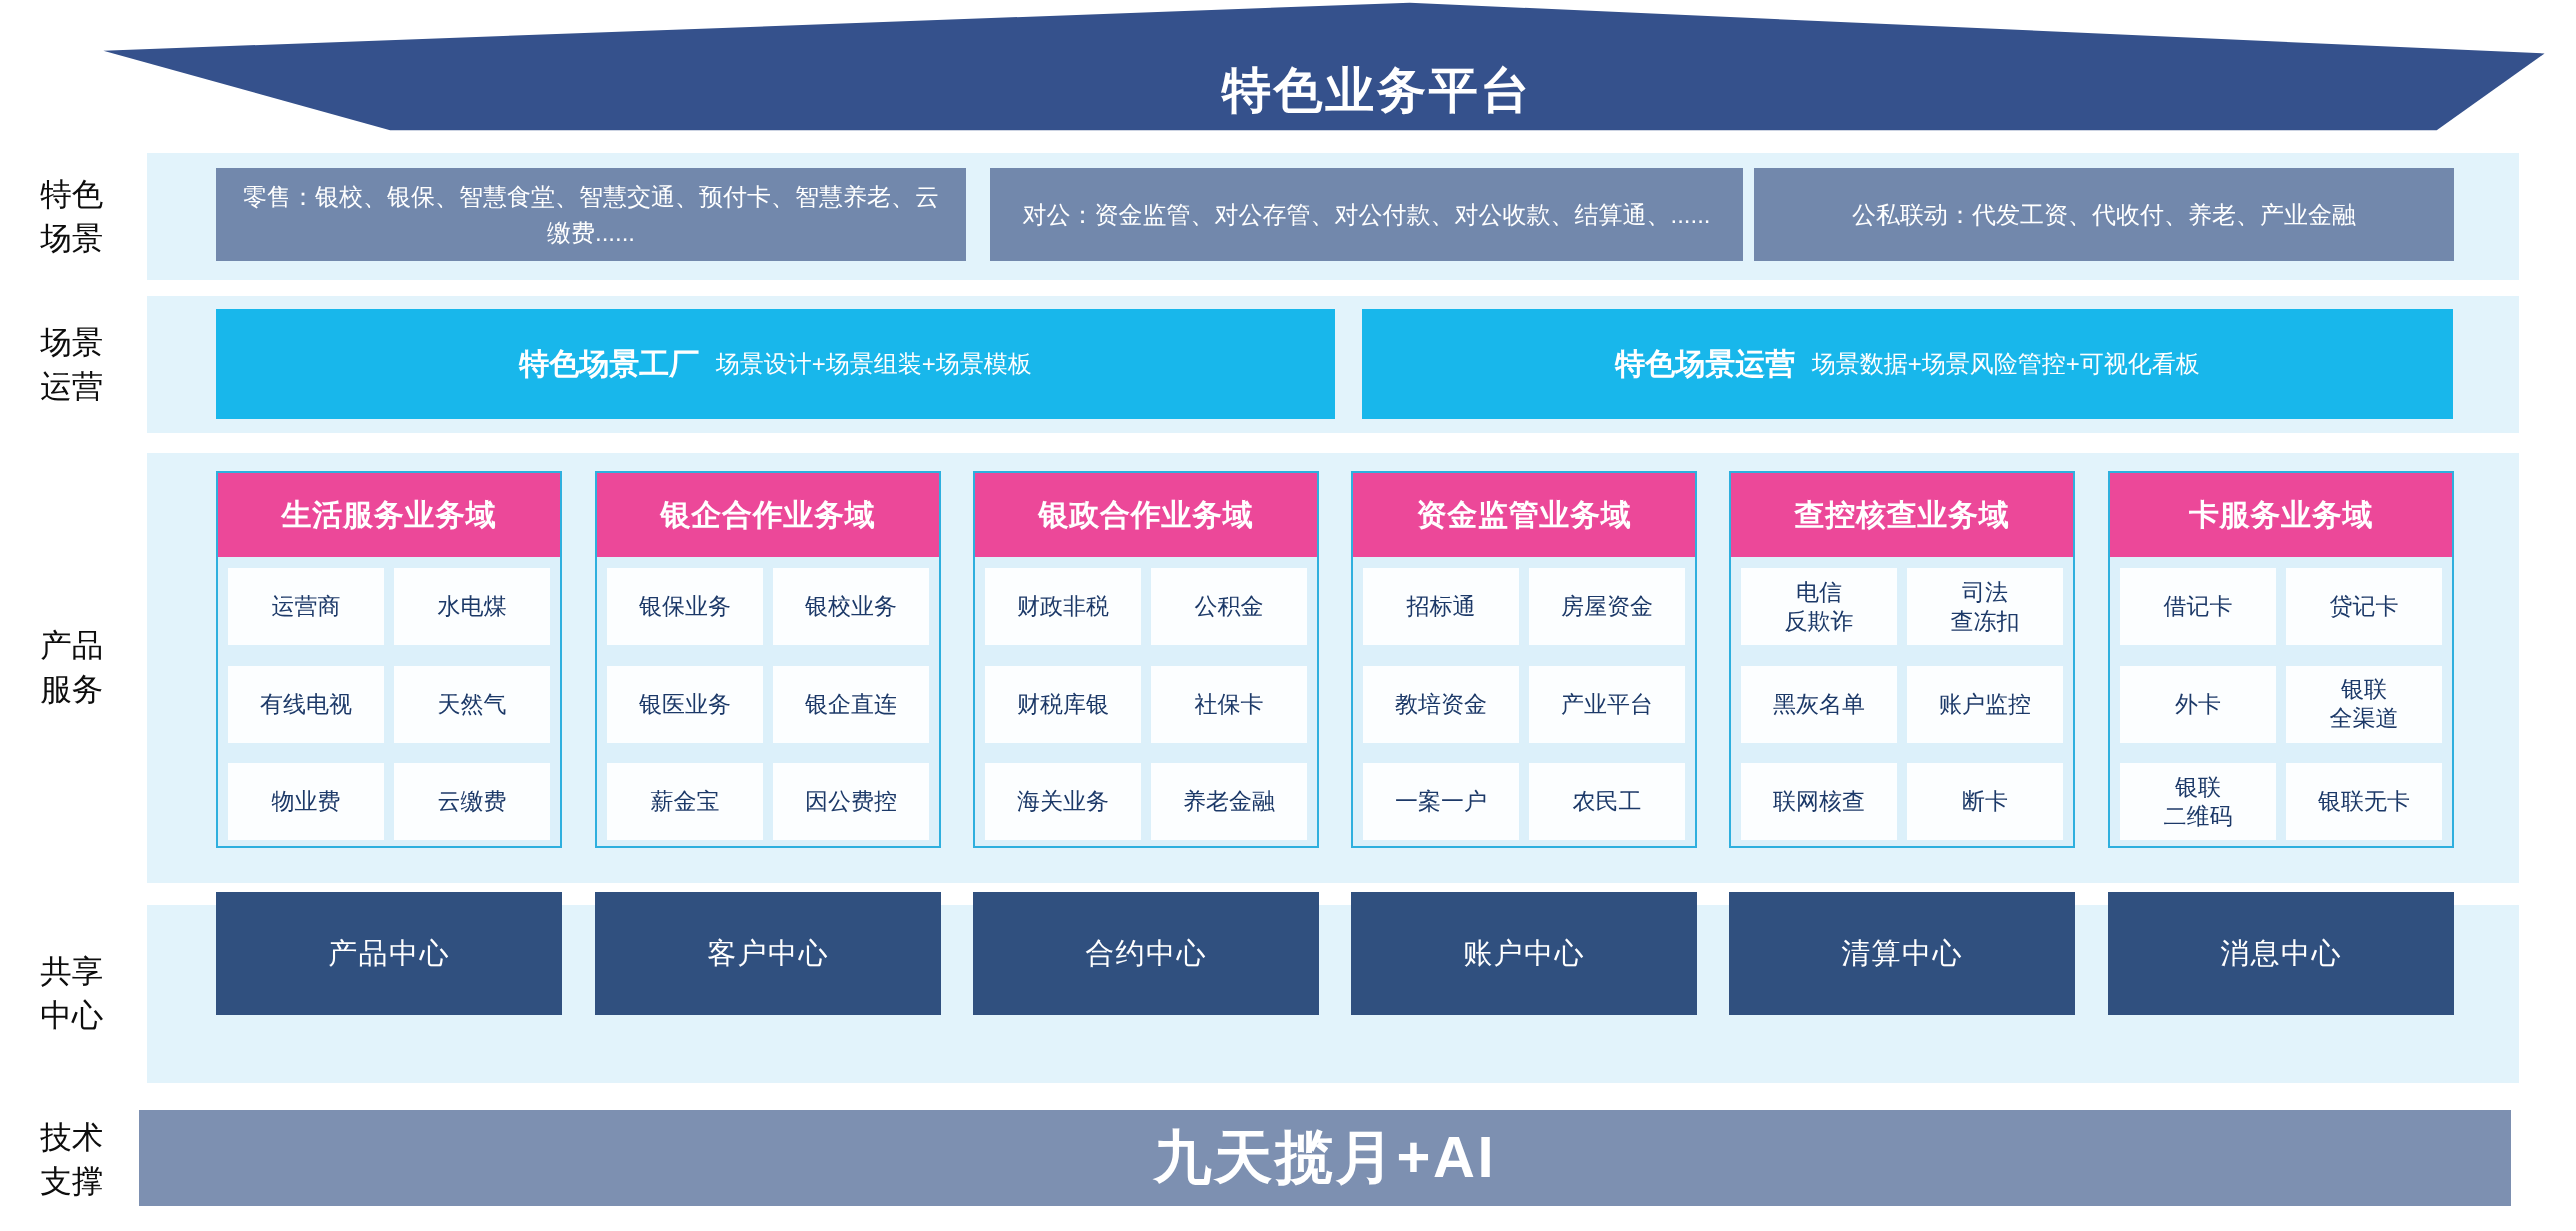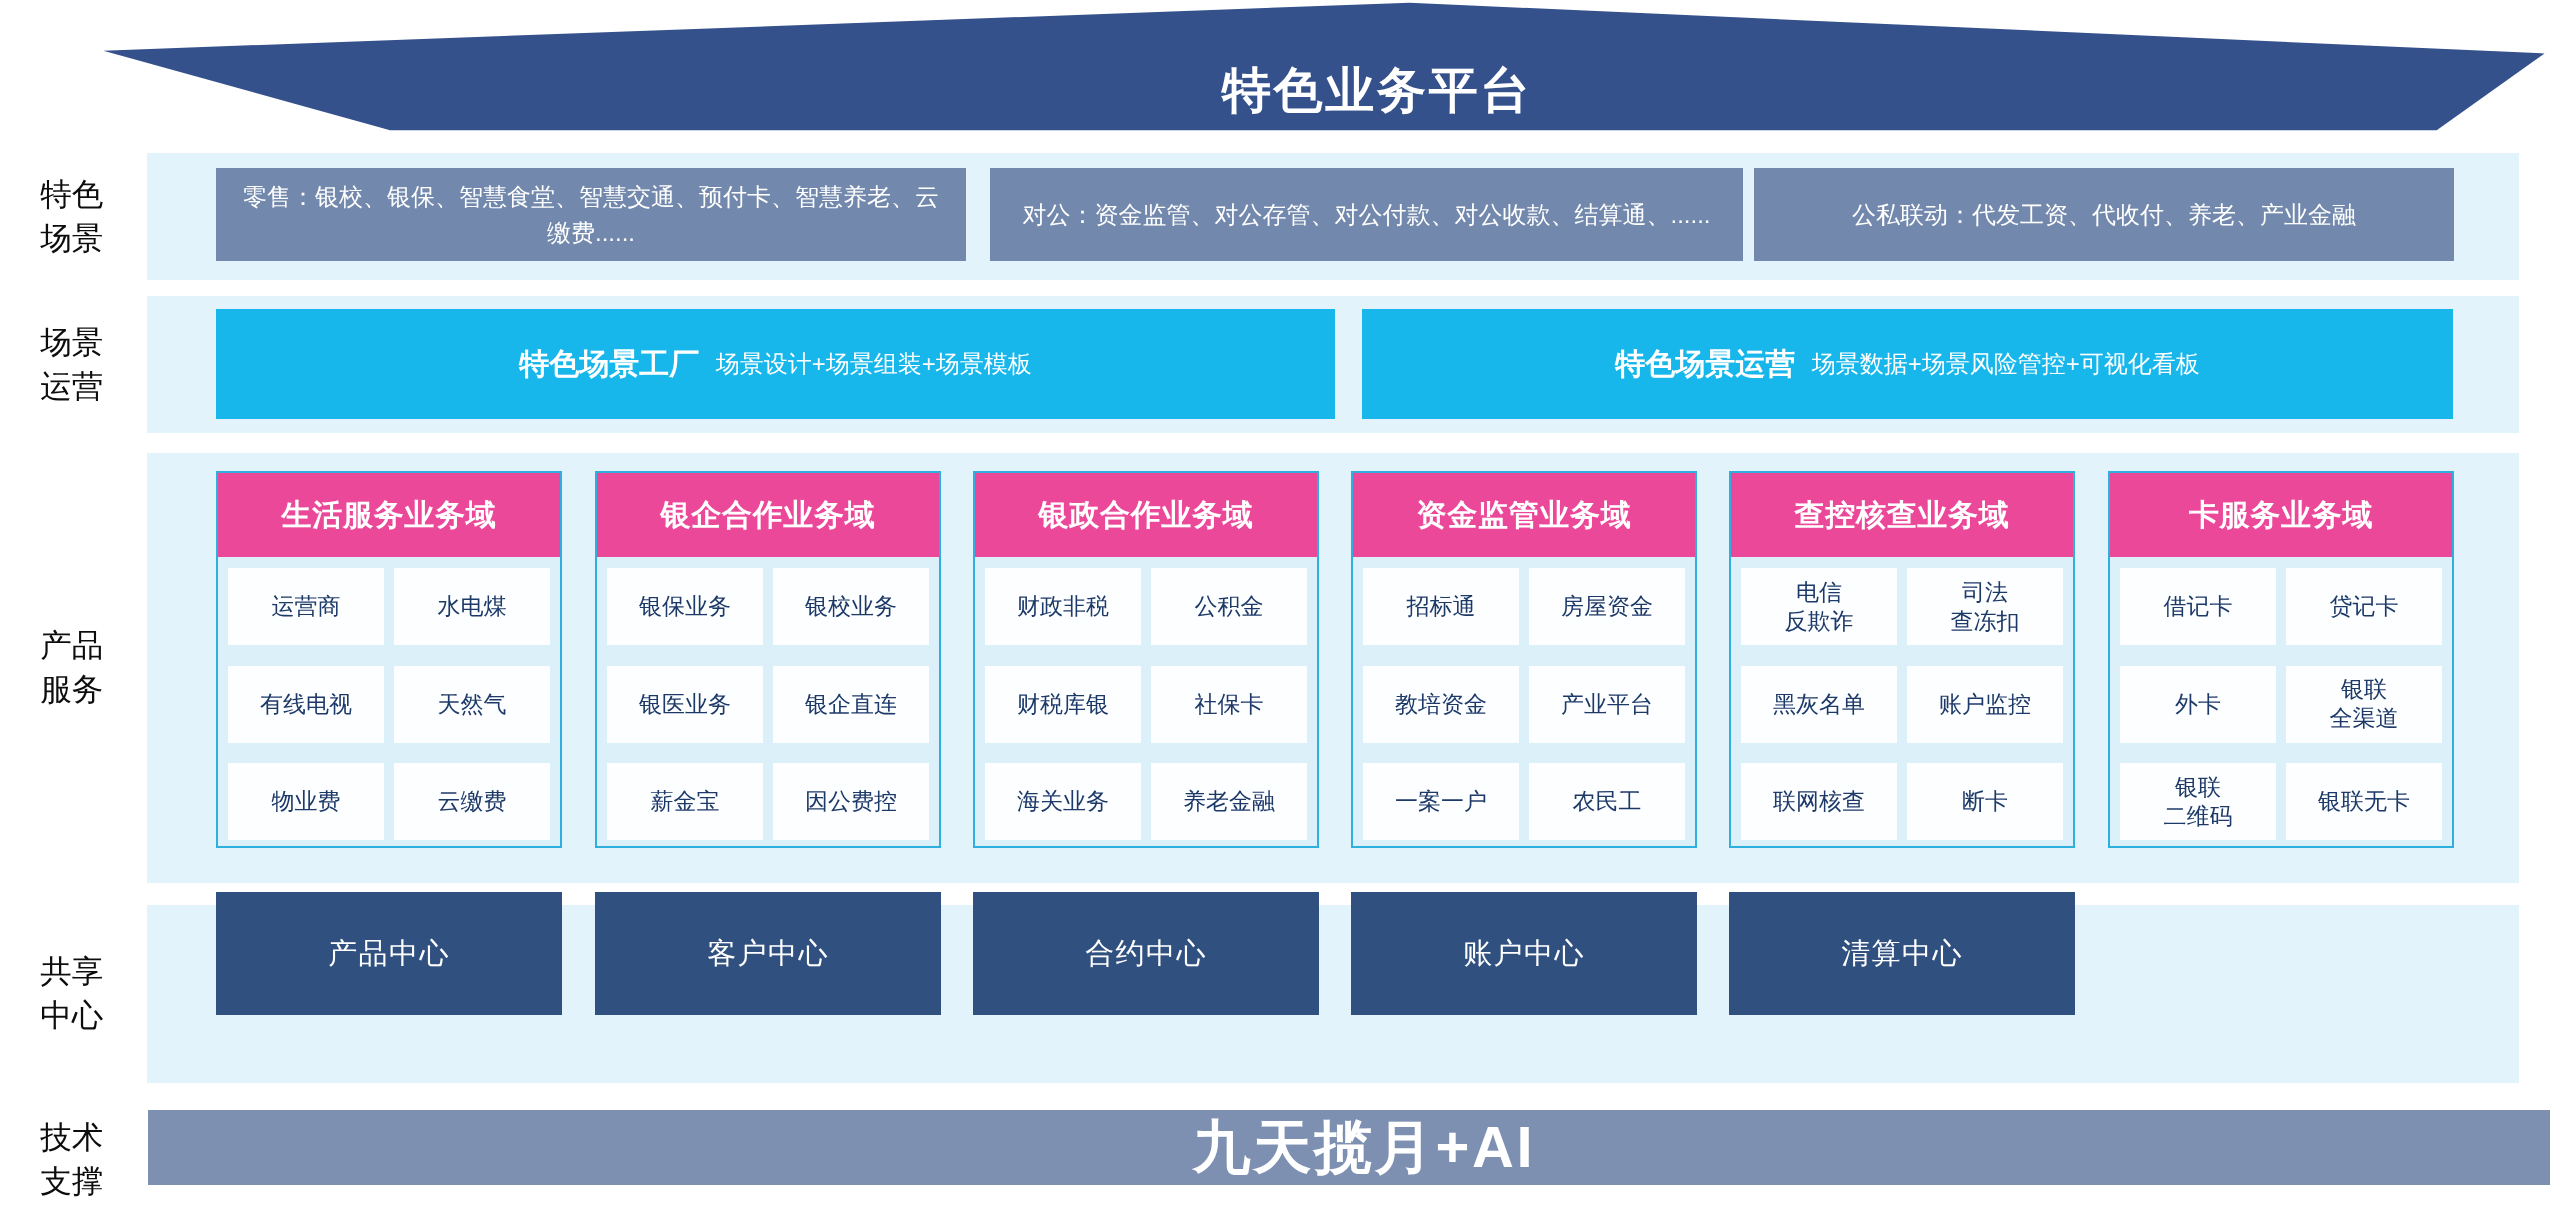--- a/index.html
+++ b/index.html
@@ -55,23 +55,23 @@
         text-align:center;font-size:23px;line-height:1.25;white-space:pre-line;}
 
   
   .center-box{position:absolute;top:892px;width:346px;height:123px;background:#30507F;
         color:#ffffff;display:flex;align-items:center;justify-content:center;
         font-size:29px;font-weight:500;letter-spacing:1.4px;}
   .center-box.c1{left:216px}.center-box.c2{left:595px}.center-box.c3{left:973px}
   .center-box.c4{left:1351px}.center-box.c5{left:1729px}.center-box.c6{left:2108px}
 
   
-  .tech-bar{position:absolute;left:148px;top:1110px;width:2372px;height:75px;background:#7D90B1;
+  .tech-bar{position:absolute;left:139px;top:1110px;width:2372px;height:96px;background:#7D90B1;
         color:#ffffff;display:flex;align-items:center;justify-content:center;
-        font-size:58px;font-weight:bold;letter-spacing:2.7px;padding-left:30px;}
+        font-size:58px;font-weight:bold;letter-spacing:2.7px;}
 </style>
 </head>
 <body>
 
 <div class="stage">
 
   <div class="roof"></div>
   <div class="roof-title">特色业务平台</div>
 
   <div class="rlabel l1">特色
@@ -177,17 +177,18 @@
 二维码</div>
       <div class="cell">银联无卡</div>
     </div>
   </div>
 
   <div class="center-box c1">产品中心</div>
   <div class="center-box c2">客户中心</div>
   <div class="center-box c3">合约中心</div>
   <div class="center-box c4">账户中心</div>
   <div class="center-box c5">清算中心</div>
+  <div class="center-box c6">消息中心</div>
 
   <div class="tech-bar">九天揽月+AI</div>
 
 </div>
 
 
 </body></html>

